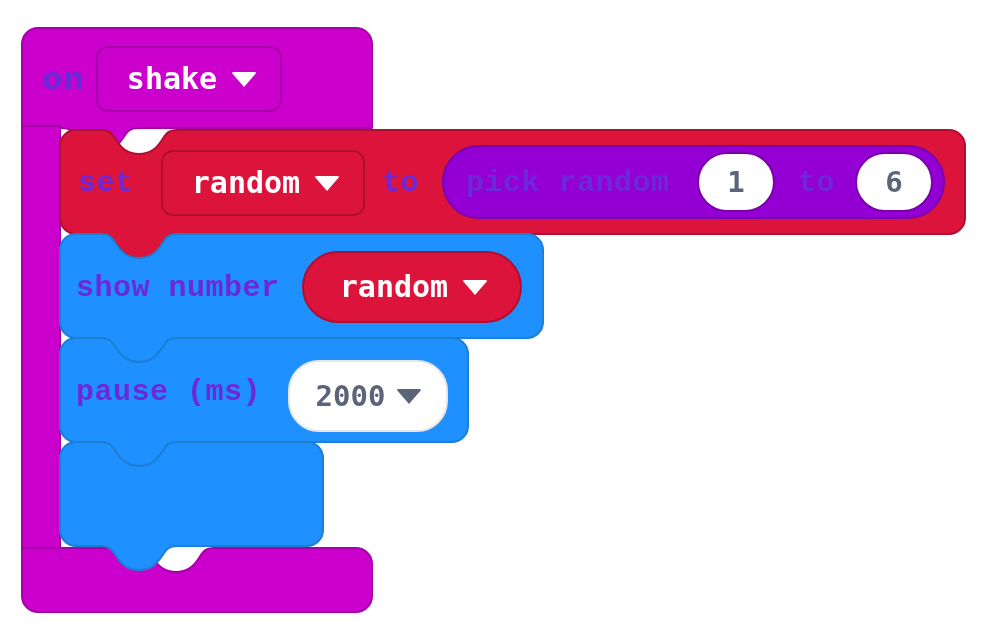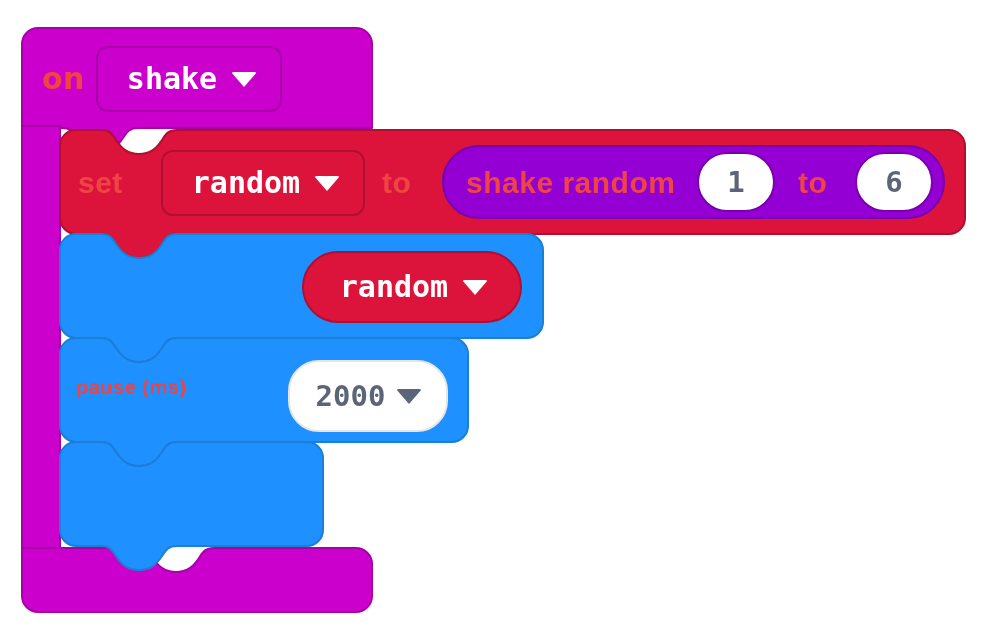--- a/index.html
+++ b/index.html
@@ -36,28 +36,28 @@
     left: 0;
     top: 0;
     width: 988px;
     height: 640px;
     pointer-events: none;
   }
   .layer > * { pointer-events: auto; }
 
   .lbl {
     position: absolute;
-    color: #ef4444;
+    color: #6d28d9;
     font-weight: bold;
     white-space: nowrap;
     line-height: 1;
     letter-spacing: 0.5px;
   }
   .lbl.mono {
-    font-family: Liberation Sans, sans-serif;
+    font-family: Liberation Mono, monospace;
   }
   .lbl.sans {
     font-family: "DejaVu Sans", "Liberation Sans", sans-serif;
   }
 
   
   .field {
     position: absolute;
     display: flex;
     align-items: center;
@@ -141,21 +141,21 @@
     font-size: 29px;
   }
 
   
   #lbl-on        { left: 42px;  top: 64px;  font-size: 30px; }
   #lbl-set       { left: 78px;  top: 168px; font-size: 30px; }
   #lbl-to-1      { left: 382px; top: 168px; font-size: 30px; }
   #lbl-pickrand  { left: 466px; top: 168px; font-size: 30px; }
   #lbl-to-2      { left: 798px; top: 168px; font-size: 30px; }
   #lbl-shownum   { left: 76px;  top: 273px; font-size: 30px; }
-  #lbl-pausems   { left: 76px;  top: 377px; font-size: 20px; }
+  #lbl-pausems   { left: 76px;  top: 377px; font-size: 30px; }
   #lbl-clearscr  { left: 76px;  top: 481px; font-size: 30px; }
 </style>
 </head>
 <body>
 
 <div id="canvas">
 
   <svg id="blocks-svg" viewBox="0 0 988 640" xmlns="http://www.w3.org/2000/svg">
 
     <path d="M 22 44
@@ -285,32 +285,33 @@
 
     <span class="lbl mono" id="lbl-set">set</span>
 
     <div class="field" id="field-setvar">
       <span class="ftxt">random</span>
       <span class="caret"></span>
     </div>
 
     <span class="lbl mono" id="lbl-to-1">to</span>
 
-    <span class="lbl mono" id="lbl-pickrand">shake random</span>
+    <span class="lbl mono" id="lbl-pickrand">pick random</span>
 
     <div class="field" id="field-rand-low">
       <span class="ftxt">1</span>
     </div>
 
     <span class="lbl mono" id="lbl-to-2">to</span>
 
     <div class="field" id="field-rand-high">
       <span class="ftxt">6</span>
     </div>
 
+    <span class="lbl mono" id="lbl-shownum">show number</span>
 
     <div class="field" id="field-shownum">
       <span class="ftxt">random</span>
       <span class="caret"></span>
     </div>
 
     <span class="lbl mono" id="lbl-pausems">pause (ms)</span>
 
     <div class="field" id="field-pause">
       <span class="ftxt">2000</span>

